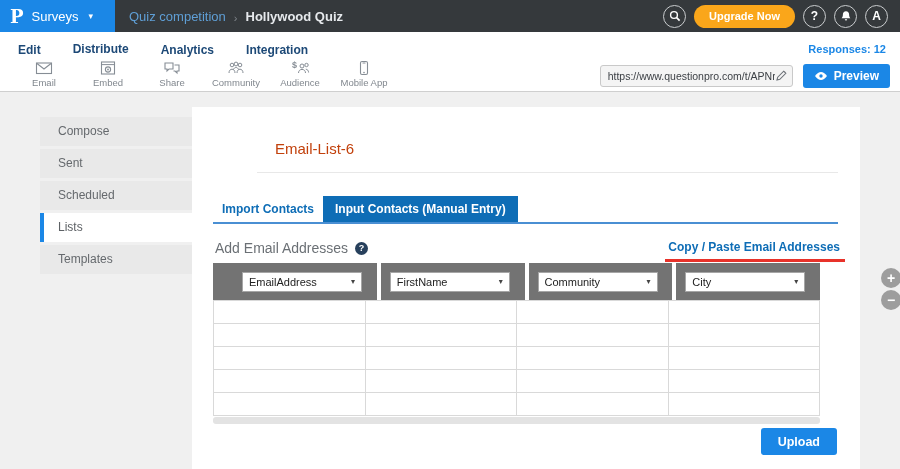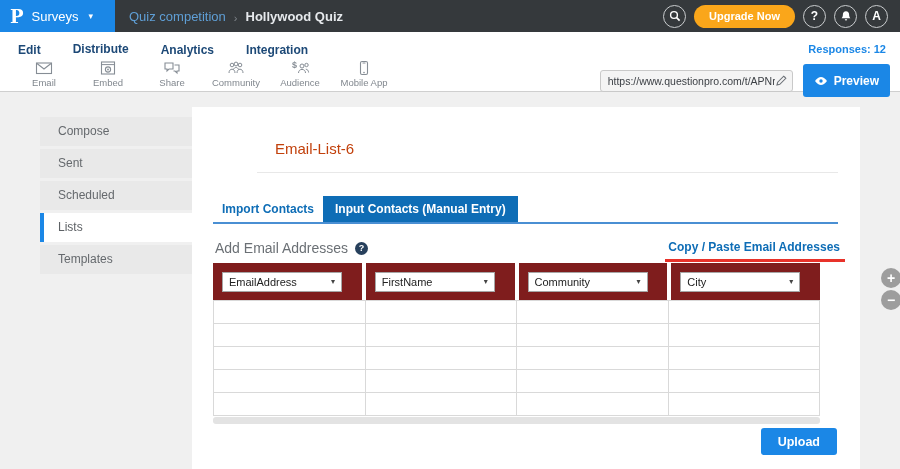--- a/index.html
+++ b/index.html
@@ -27,21 +27,21 @@
   .responses { margin-left:auto; font-size:11px; font-weight:bold; color:#1b87e6; }
 
   
   .toolbar { position:absolute; top:58px; left:0; width:900px; height:34px; background:#fff; border-bottom:1px solid #cfcfcf; display:flex; align-items:flex-start; padding:2px 10px 0 12px; }
   .tool { width:64px; display:flex; flex-direction:column; align-items:center; gap:1px; cursor:pointer; }
   .tool svg { display:block; }
   .tool-label { font-size:9.5px; color:#81878e; white-space:nowrap; }
   .toolbar-right { margin-left:auto; display:flex; align-items:center; gap:10px; padding-top:4px; }
   .urlbox { width:193px; height:22px; background:#f4f4f4; border:1px solid #c9c9c9; border-radius:3px; display:flex; align-items:center; padding:0 5px 0 7px; }
   .urlbox input { flex:1; min-width:0; border:none; background:transparent; font-size:10.5px; color:#3d4146; outline:none; font-family:inherit; }
-  .preview-btn { height:33px; background:#1b87e6; color:#fff; border:none; border-radius:3px; font-size:12px; font-weight:600; display:flex; align-items:center; gap:6px; padding:0 11px; cursor:pointer; }
+  .preview-btn { height:24px; background:#1b87e6; color:#fff; border:none; border-radius:3px; font-size:12px; font-weight:600; display:flex; align-items:center; gap:6px; padding:0 11px; cursor:pointer; }
 
   
   .sidebar { position:absolute; top:107px; left:40px; width:152px; padding-top:10px; }
   .side-item { height:29px; line-height:29px; background:#e9e9e9; margin-bottom:3px; padding-left:18px; font-size:12px; color:#65696d; cursor:pointer; }
   .side-item.active { background:#fff; box-shadow:inset 4px 0 0 #1b87e6; color:#5d6165; }
 
   
   .card { position:absolute; top:107px; left:192px; width:668px; height:362px; background:#fff; }
   .list-title { font-size:15px; font-weight:normal; color:#c2410c; margin:33px 0 0 83px; }
   .title-divider { border-top:1px solid #e8e8e8; margin:15px 22px 0 65px; }
@@ -51,21 +51,21 @@
   .section-head { display:flex; justify-content:space-between; margin:16px 20px 7px 23px; }
   .section-title-wrap { display:flex; align-items:center; gap:7px; }
   .section-title { font-size:14px; color:#6b7075; }
   .help-badge { width:13px; height:13px; border-radius:50%; background:#27405c; color:#fff; font-size:9px; font-weight:bold; display:flex; align-items:center; justify-content:center; cursor:pointer; }
   .copy-link { position:relative; font-size:12px; font-weight:bold; color:#0e6db6; text-decoration:none; cursor:pointer; }
   .copy-link::after { content:""; position:absolute; left:-3px; right:-5px; bottom:-6px; height:3px; background:#e8322a; }
 
   
   .grid-wrap { position:relative; margin-left:21px; }
   .grid { width:607px; }
-  .grid-header { height:37px; background:#7f1d1d; display:flex; }
+  .grid-header { height:37px; background:#737373; display:flex;padding-left:20px; }
   .ghcell { flex:1; border-right:4px solid #fff; display:flex; align-items:center; padding-left:9px; }
   .ghcell:last-child { border-right:none; }
   .hselect { width:120px; height:20px; background:#fff; border:1px solid #a6a6a6; display:flex; align-items:center; justify-content:space-between; padding:0 6px; font-size:11px; color:#222; cursor:pointer; }
   .hselect .sel-caret { font-size:8px; color:#444; }
   .grid-body { border-bottom:1px solid #d9d9d9; }
   .grid-row { display:flex; height:23px; border-top:1px solid #d9d9d9; }
   .gcell { flex:1; background:#fff; border-right:1px solid #d9d9d9; border-left:1px solid #d9d9d9; margin-left:-1px; cursor:text; }
   .gcell:first-child { margin-left:0; }
   .hscroll { height:7px; background:#e3e3e3; border-radius:3px; margin-top:1px; }
   .row-controls { position:absolute; top:5px; right:-41px; display:flex; flex-direction:column; gap:2px; }

